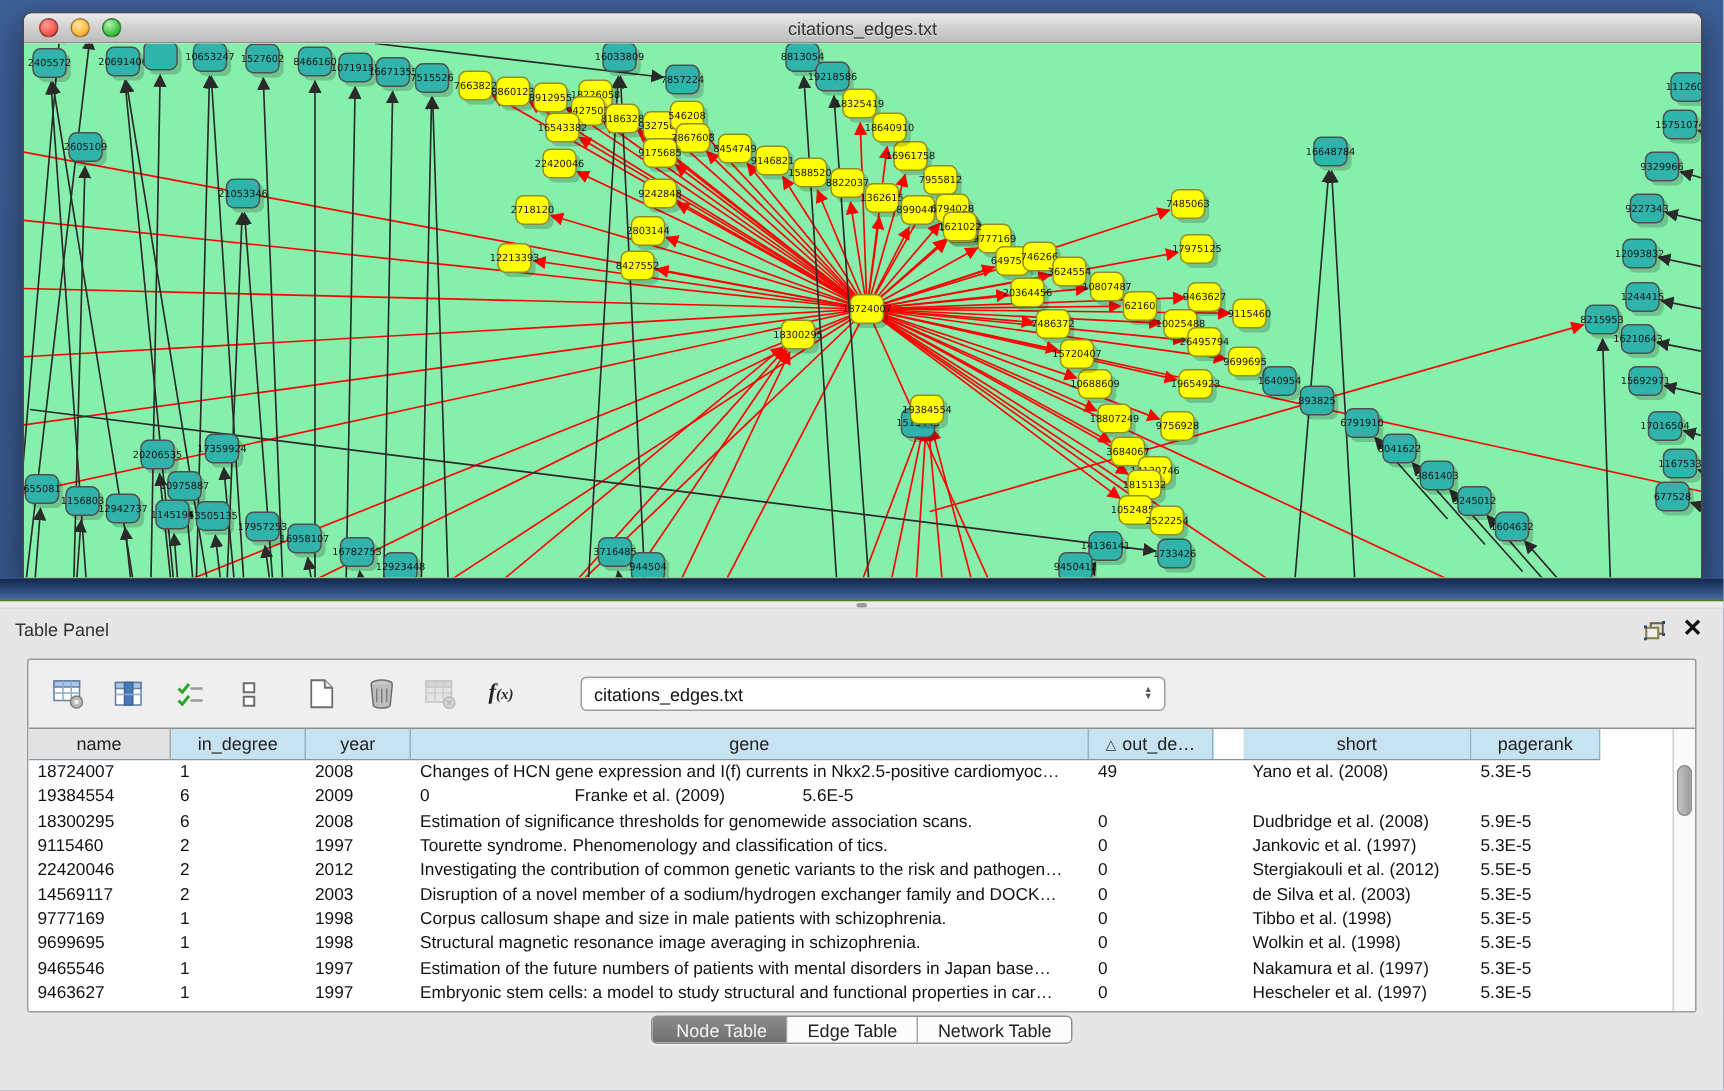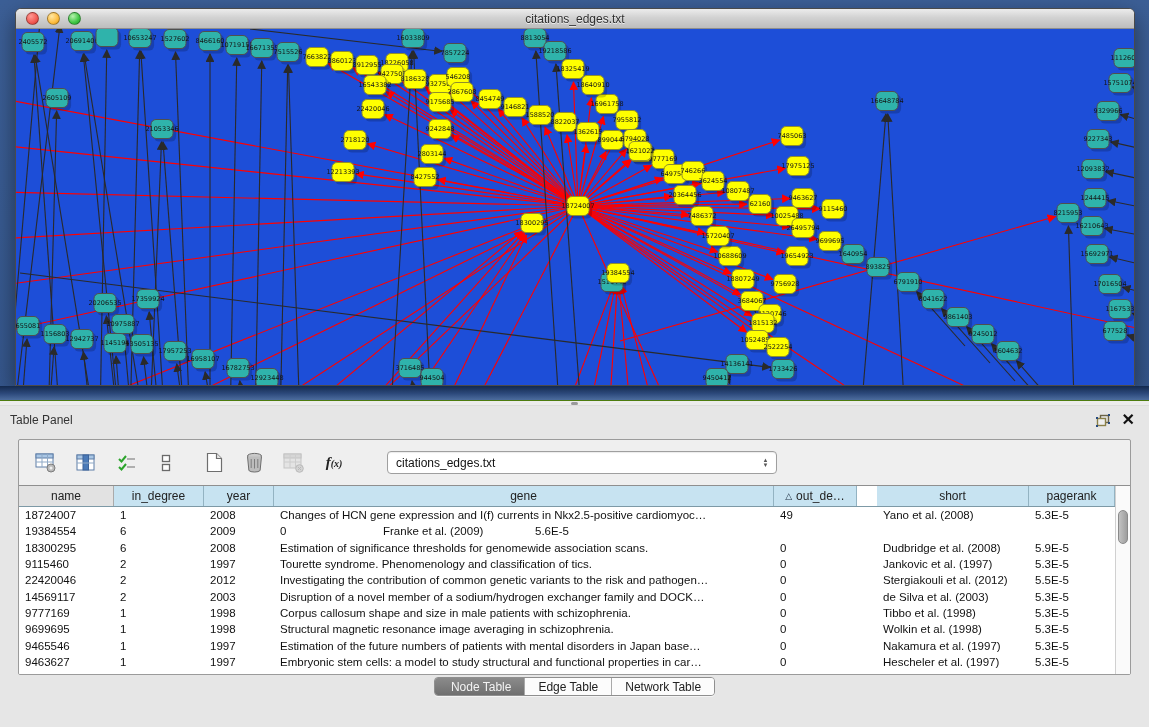--- a/index.html
+++ b/index.html
@@ -14,21 +14,21 @@
   .titlebar { height:20px; border-radius:5px 5px 0 0;
     background:linear-gradient(180deg,#ececec,#d2d2d2 45%,#bdbdbd);
     border-bottom:1px solid #8d8d8d; position:relative; display:flex; align-items:center; }
   .traffic { display:flex; gap:8px; margin-left:10px; }
   .tl { width:13px; height:13px; border-radius:50%; border:1px solid rgba(0,0,0,.35); }
   .tl.red { background:radial-gradient(circle at 35% 30%, #ff9a94, #f25a52 60%, #c9302a); }
   .tl.yel { background:radial-gradient(circle at 35% 30%, #ffe7a3, #fdbd41 60%, #d8930f); }
   .tl.grn { background:radial-gradient(circle at 35% 30%, #b7f2ae, #3fc644 60%, #1f9a2c); }
   .win-title { position:absolute; left:0; right:0; text-align:center; font-size:12px;
     color:#2f2f2f; text-shadow:0 1px 0 rgba(255,255,255,.7); }
-  .canvas { position:relative; width:1118px; height:356px; background:#1d4ed8; overflow:hidden; }
+  .canvas { position:relative; width:1118px; height:356px; background:#86efac; overflow:hidden; }
   .canvas svg { display:block; }
 
   
   .desktop-gap { position:absolute; left:0; top:386px; width:1149px; height:14px;
     background:linear-gradient(180deg,#13294e,#2d4a7c 55%,#4d6d9e); }
 
   
   .table-panel { position:absolute; left:0; top:400px; width:1149px; height:388px;
     background:#e6e6e6; border-top:1px solid #4d7c0f; }
   .splitter { position:absolute; left:0; top:0; width:100%; height:5px; background:#ececec;
@@ -53,21 +53,21 @@
   .combo { width:390px; height:23px; margin-left:26px; background:#fff;
     border:1px solid #9f9f9f; border-radius:4px; display:flex; align-items:center;
     font-size:12px; color:#111; padding-left:8px; position:relative;
     box-shadow:inset 0 1px 1px rgba(0,0,0,.08); }
   .combo .stepper { position:absolute; right:4px; top:2px; width:13px; height:17px;
     display:flex; flex-direction:column; align-items:center; justify-content:center;
     color:#555; font-size:6px; line-height:5px; }
 
   
   .tbl { position:absolute; left:0; top:45px; right:0; bottom:0; background:#fff;
-    border-top:1px solid #8f8f8f; display:flex; }
+    border-top:1px solid #8f8f8f; display:flex;gap:48px; }
   .tbl-main { flex:1; overflow:hidden; }
   .thead { display:flex; height:21px; border-bottom:1px solid #7d99a6; }
   .th { background:#c7e3f1; border-right:1px solid #93b3c2; font-size:12px; color:#222;
     display:flex; align-items:center; justify-content:center; overflow:hidden; white-space:nowrap; }
   .th.gray { background:#e2e2e2; border-right:1px solid #aaa; }
   .th .sort { font-size:9px; margin-right:4px; color:#234; }
   .trow { display:flex; height:16.3px; font-size:11.5px; color:#111; background:#fff; }
   .td { padding-left:6px; white-space:nowrap; overflow:hidden; text-overflow:ellipsis;
     display:flex; align-items:center; }
   .c0 { width:95px; } .c1 { width:90px; } .c2 { width:70px; } .c3 { flex:1; min-width:0; }

